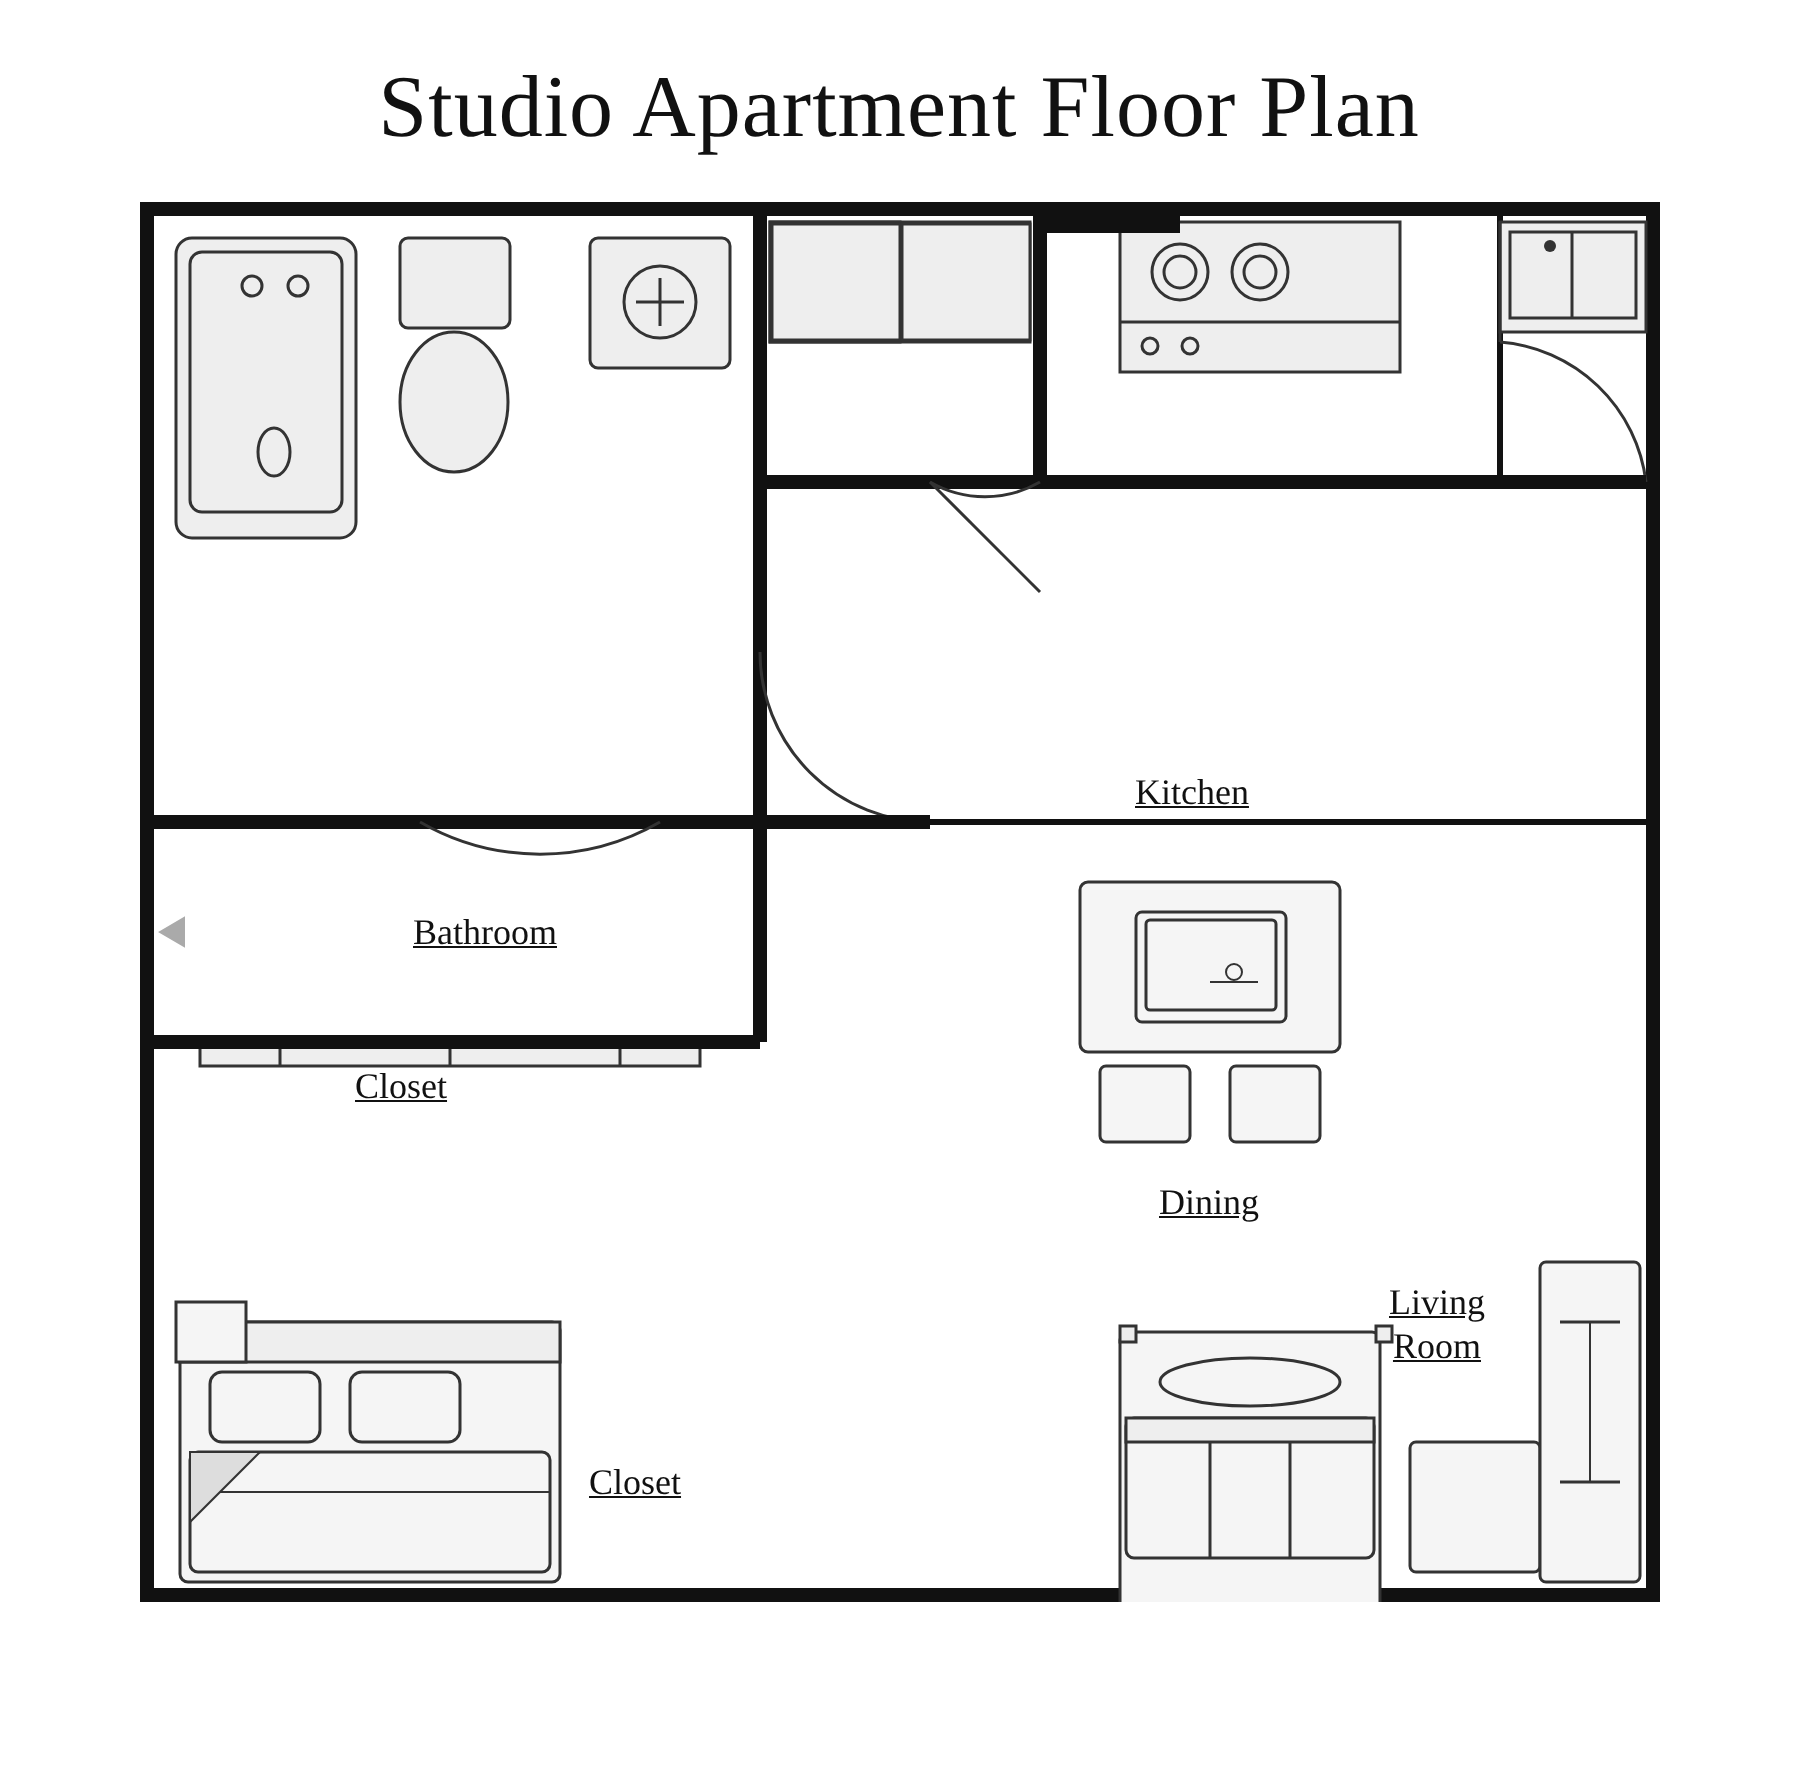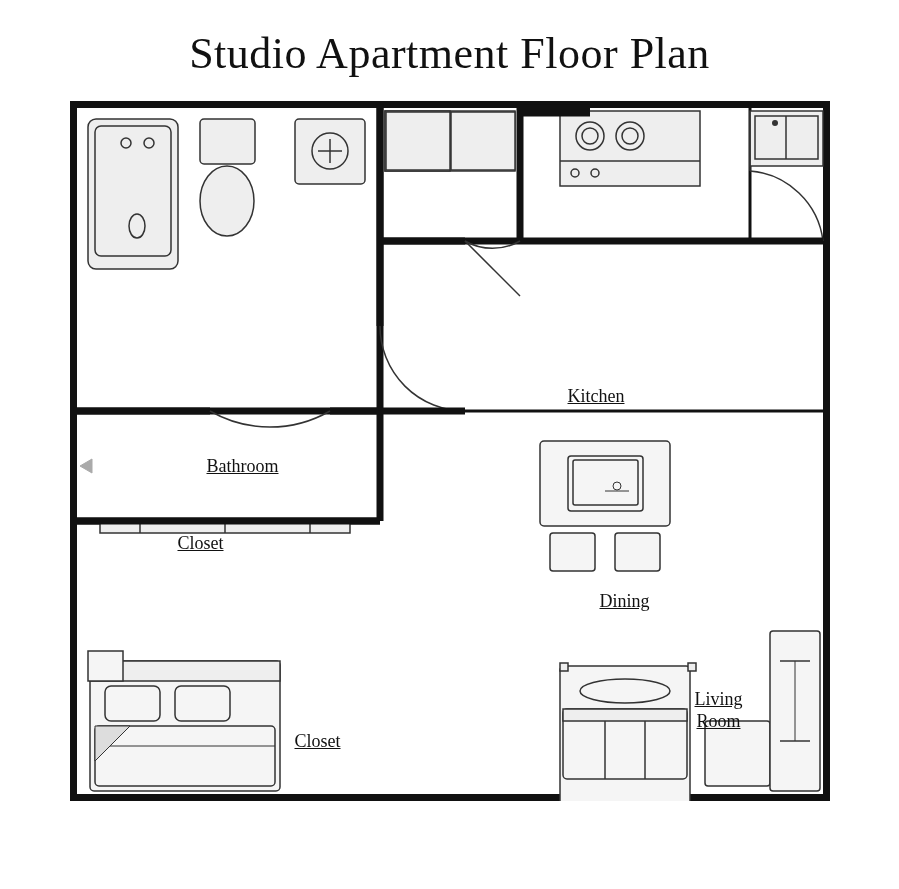--- a/index.html
+++ b/index.html
@@ -215,17 +215,17 @@
 
     <line x1="395" y1="140" x2="450" y2="195" stroke="#333" stroke-width="1.5"></line>
 
     <line x1="3.5" y1="420" x2="3.5" y2="470" stroke="#111" stroke-width="7"></line>
 
   </svg>
 
   <div class="room-label" style="left:92px; top:355px;margin-left:45px;">Bathroom</div>
   <div class="room-label" style="left:108px; top:432px;">Closet</div>
   <div class="room-label" style="left:498px; top:285px;">Kitchen</div>
-  <div class="room-label" style="left:530px; top:490px;text-align:right;">Dining</div>
+  <div class="room-label" style="left:510px; top:490px;text-align:right;">Dining</div>
   <div class="room-label" style="left:225px; top:630px;">Closet</div>
-  <div class="room-label" style="left:625px; top:540px; line-height:1.2;margin-top:48px;">Living<br>Room</div>
+  <div class="room-label" style="left:625px; top:540px; line-height:1.2;">Living<br>Room</div>
 
 </div>
 
 </body></html>

